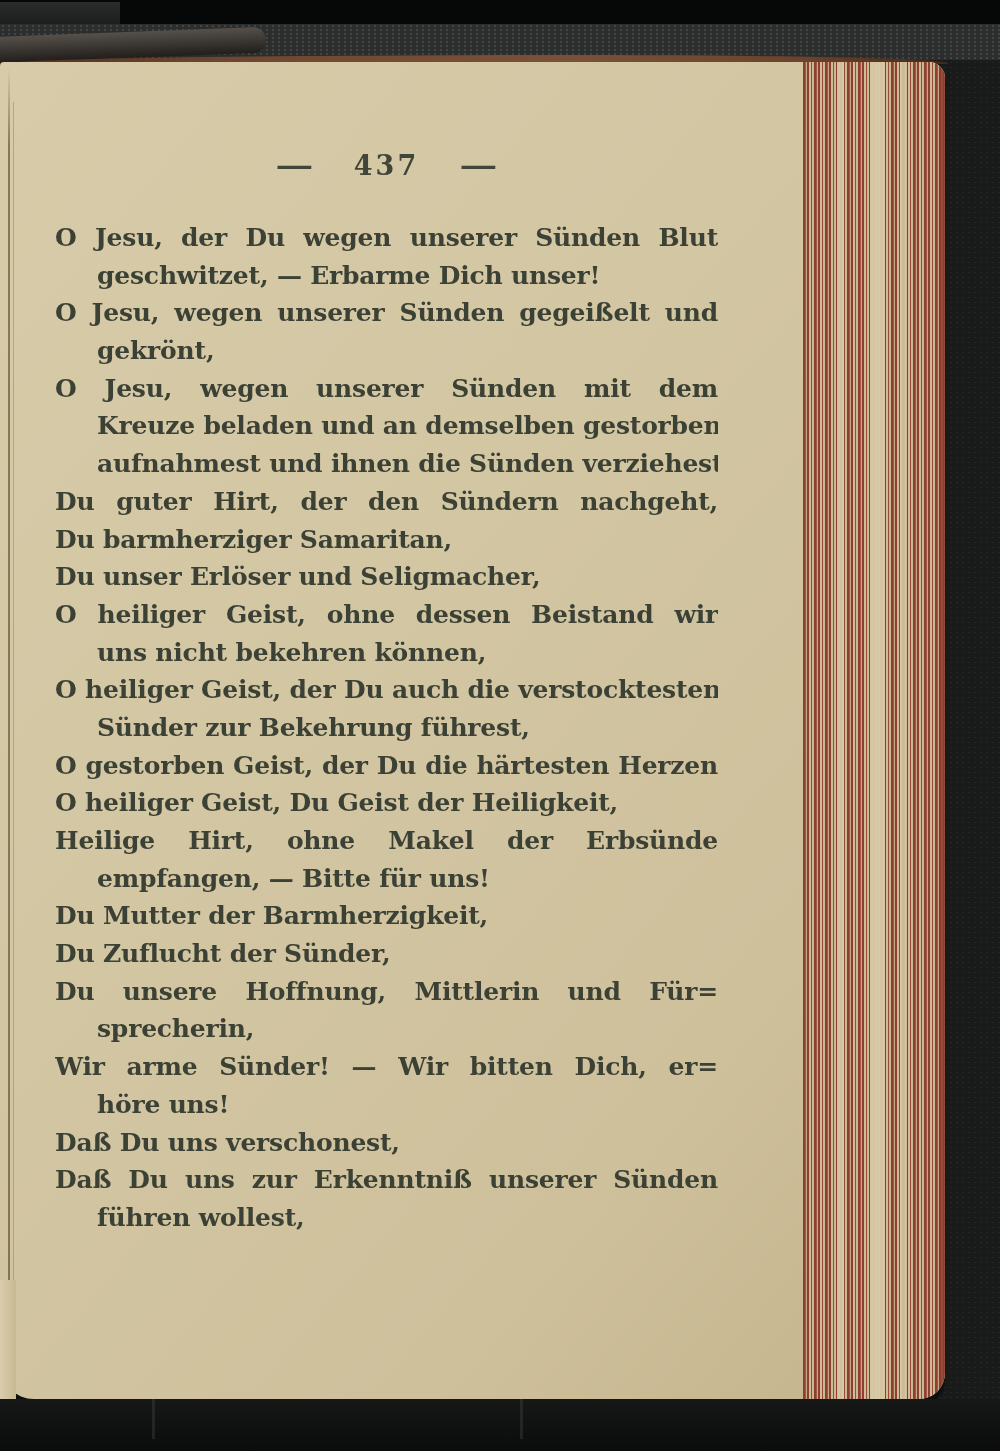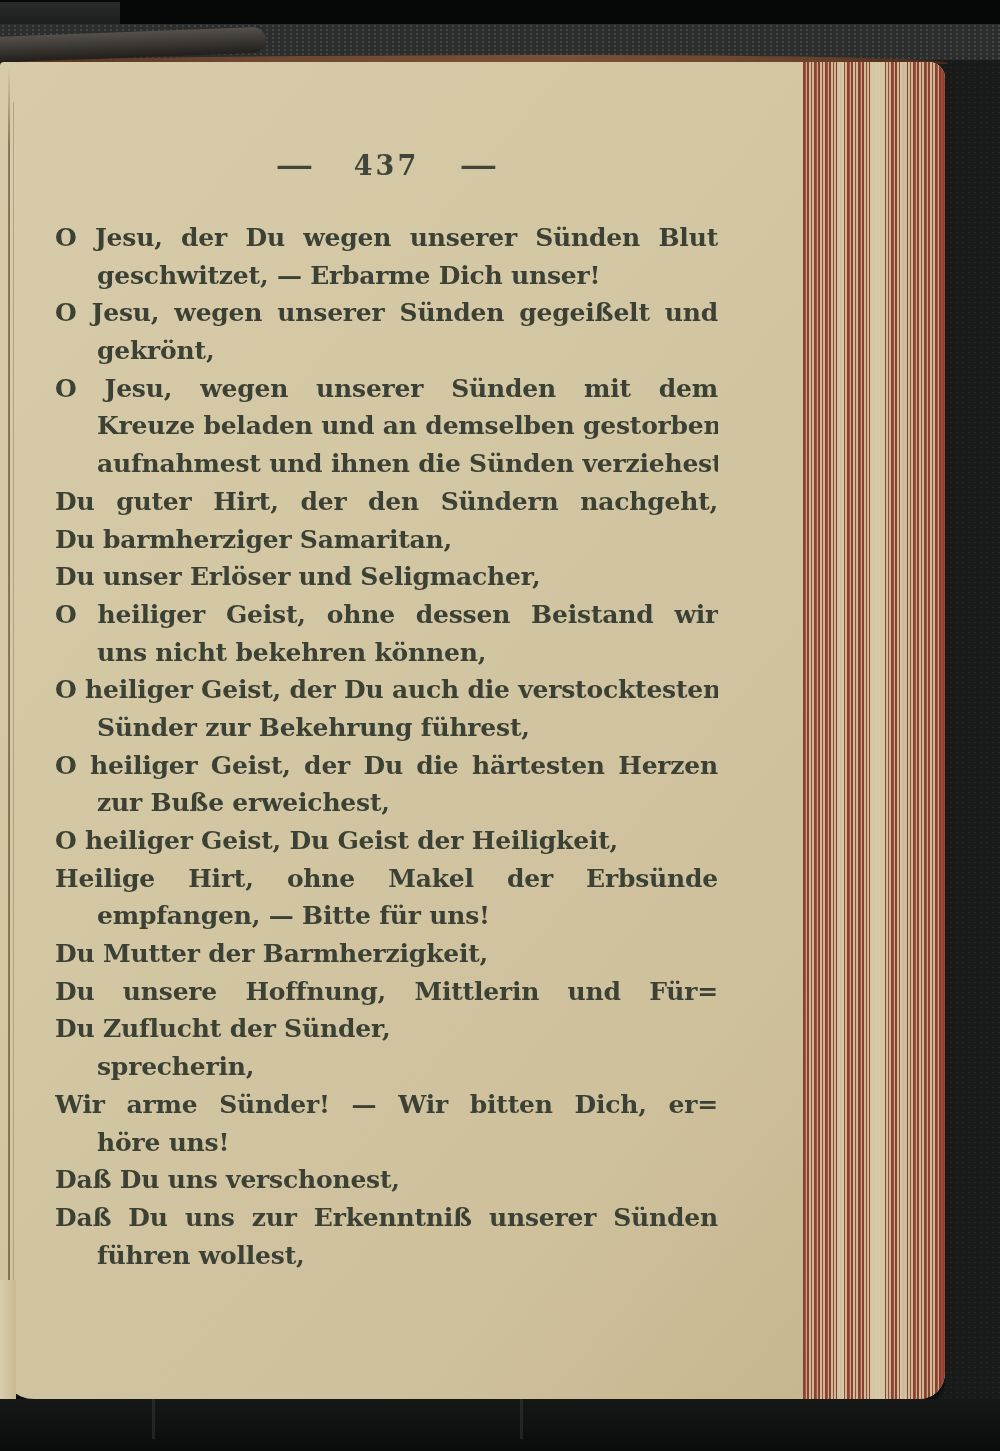--- a/index.html
+++ b/index.html
@@ -151,28 +151,27 @@
         <div class="line full">O Jesu, wegen unserer Sünden mit dem</div>
         <div class="line indent full">Kreuze beladen und an demselben gestorben,</div>
         <div class="line indent full">aufnahmest und ihnen die Sünden verziehest,</div>
         <div class="line full">Du guter Hirt, der den Sündern nachgeht,</div>
         <div class="line">Du barmherziger Samaritan,</div>
         <div class="line">Du unser Erlöser und Seligmacher,</div>
         <div class="line full">O heiliger Geist, ohne dessen Beistand wir</div>
         <div class="line indent">uns nicht bekehren können,</div>
         <div class="line full">O heiliger Geist, der Du auch die verstocktesten</div>
         <div class="line indent">Sünder zur Bekehrung führest,</div>
-        <div class="line full">O heiliger Geist, der Du die härtesten Herzen</div>
-        <div class="line indent">zur Buße erweichest,</div>
+        <div class="line full">O gestorben Geist, der Du die härtesten Herzen</div>
         <div class="line">O heiliger Geist, Du Geist der Heiligkeit,</div>
         <div class="line full">Heilige Hirt, ohne Makel der Erbsünde</div>
         <div class="line indent">empfangen, — Bitte für uns!</div>
         <div class="line">Du Mutter der Barmherzigkeit,</div>
+        <div class="line">Du Zuflucht der Sünder,</div>
         <div class="line full">Du unsere Hoffnung, Mittlerin und Für=</div>
-        <div class="line">Du Zuflucht der Sünder,</div>
         <div class="line indent">sprecherin,</div>
         <div class="line full">Wir arme Sünder! — Wir bitten Dich, er=</div>
         <div class="line indent">höre uns!</div>
         <div class="line">Daß Du uns verschonest,</div>
         <div class="line full">Daß Du uns zur Erkenntniß unserer Sünden</div>
         <div class="line indent">führen wollest,</div>
       </div>
   </div>
 
   <div class="under-page"></div>

